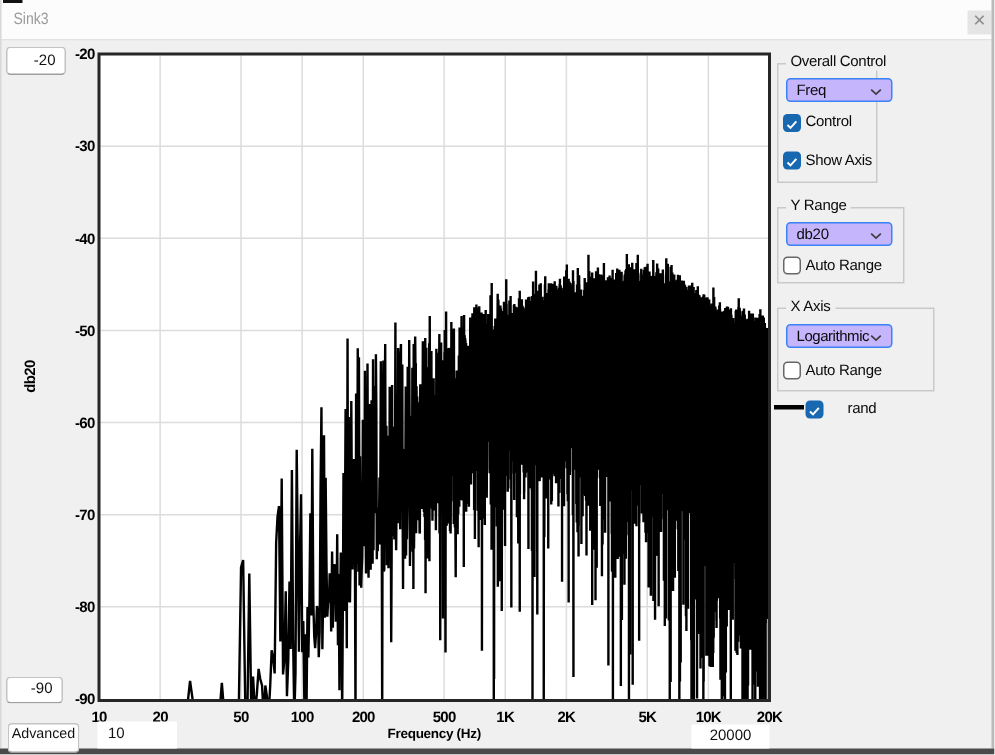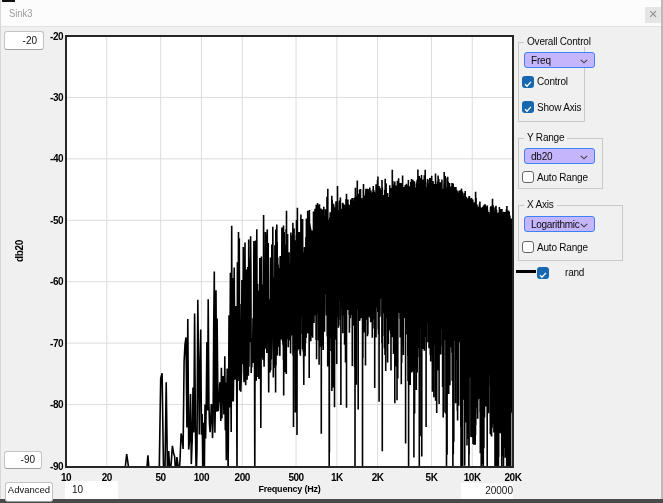--- a/index.html
+++ b/index.html
@@ -80,21 +80,21 @@
       <text x="513.0" y="481" text-anchor="middle" class="tick">20K</text>
 <text x="289.5" y="492" text-anchor="middle" style="font:bold 9px &quot;Liberation Sans&quot;,sans-serif;letter-spacing:-0.2px">Frequency (Hz)</text>
 <text x="23" y="251" text-anchor="middle" transform="rotate(-90 23 251)" style="font:bold 10px &quot;Liberation Sans&quot;,sans-serif;letter-spacing:-0.4px">db20</text>
 </g>
 </svg>
 
 <div class="spin" style="left:4px;top:31px;width:40px;height:19px;line-height:17px;padding-right:6px;">-20</div>
 <div class="spin" style="left:4px;top:451px;width:38px;height:18px;line-height:16px;padding-right:6px;">-90</div>
 <div class="spin" style="left:5px;top:482px;width:48px;height:20px;line-height:14px;text-align:center;font-size:9.5px;padding-right:0;border-radius:3px;">Advanced</div>
 <div class="flat" style="left:65px;top:481px;width:53px;height:18px;line-height:18px;padding-left:7px;">10</div>
-<div class="flat" style="left:461px;top:483px;width:52px;height:16px;line-height:16px;text-align:right;">20000</div>
+<div class="flat" style="left:461px;top:483px;width:52px;height:16px;line-height:16px;text-align:center;">20000</div>
 
 <div class="grp" style="left:518px;top:42px;width:67px;height:80px;">
     <div class="grplbl">Overall Control</div>
   </div>
 <div class="combo" style="left:524px;top:52px;width:71px;height:16px;">
     <span>Freq</span>
   <svg style="position:absolute;right:6px;top:6px;" width="8" height="5">
       <path d="M0.8 0.8 L4 3.8 L7.2 0.8" stroke="#3c3c3c" stroke-width="1.1" fill="none"></path>
     </svg>
   </div>

